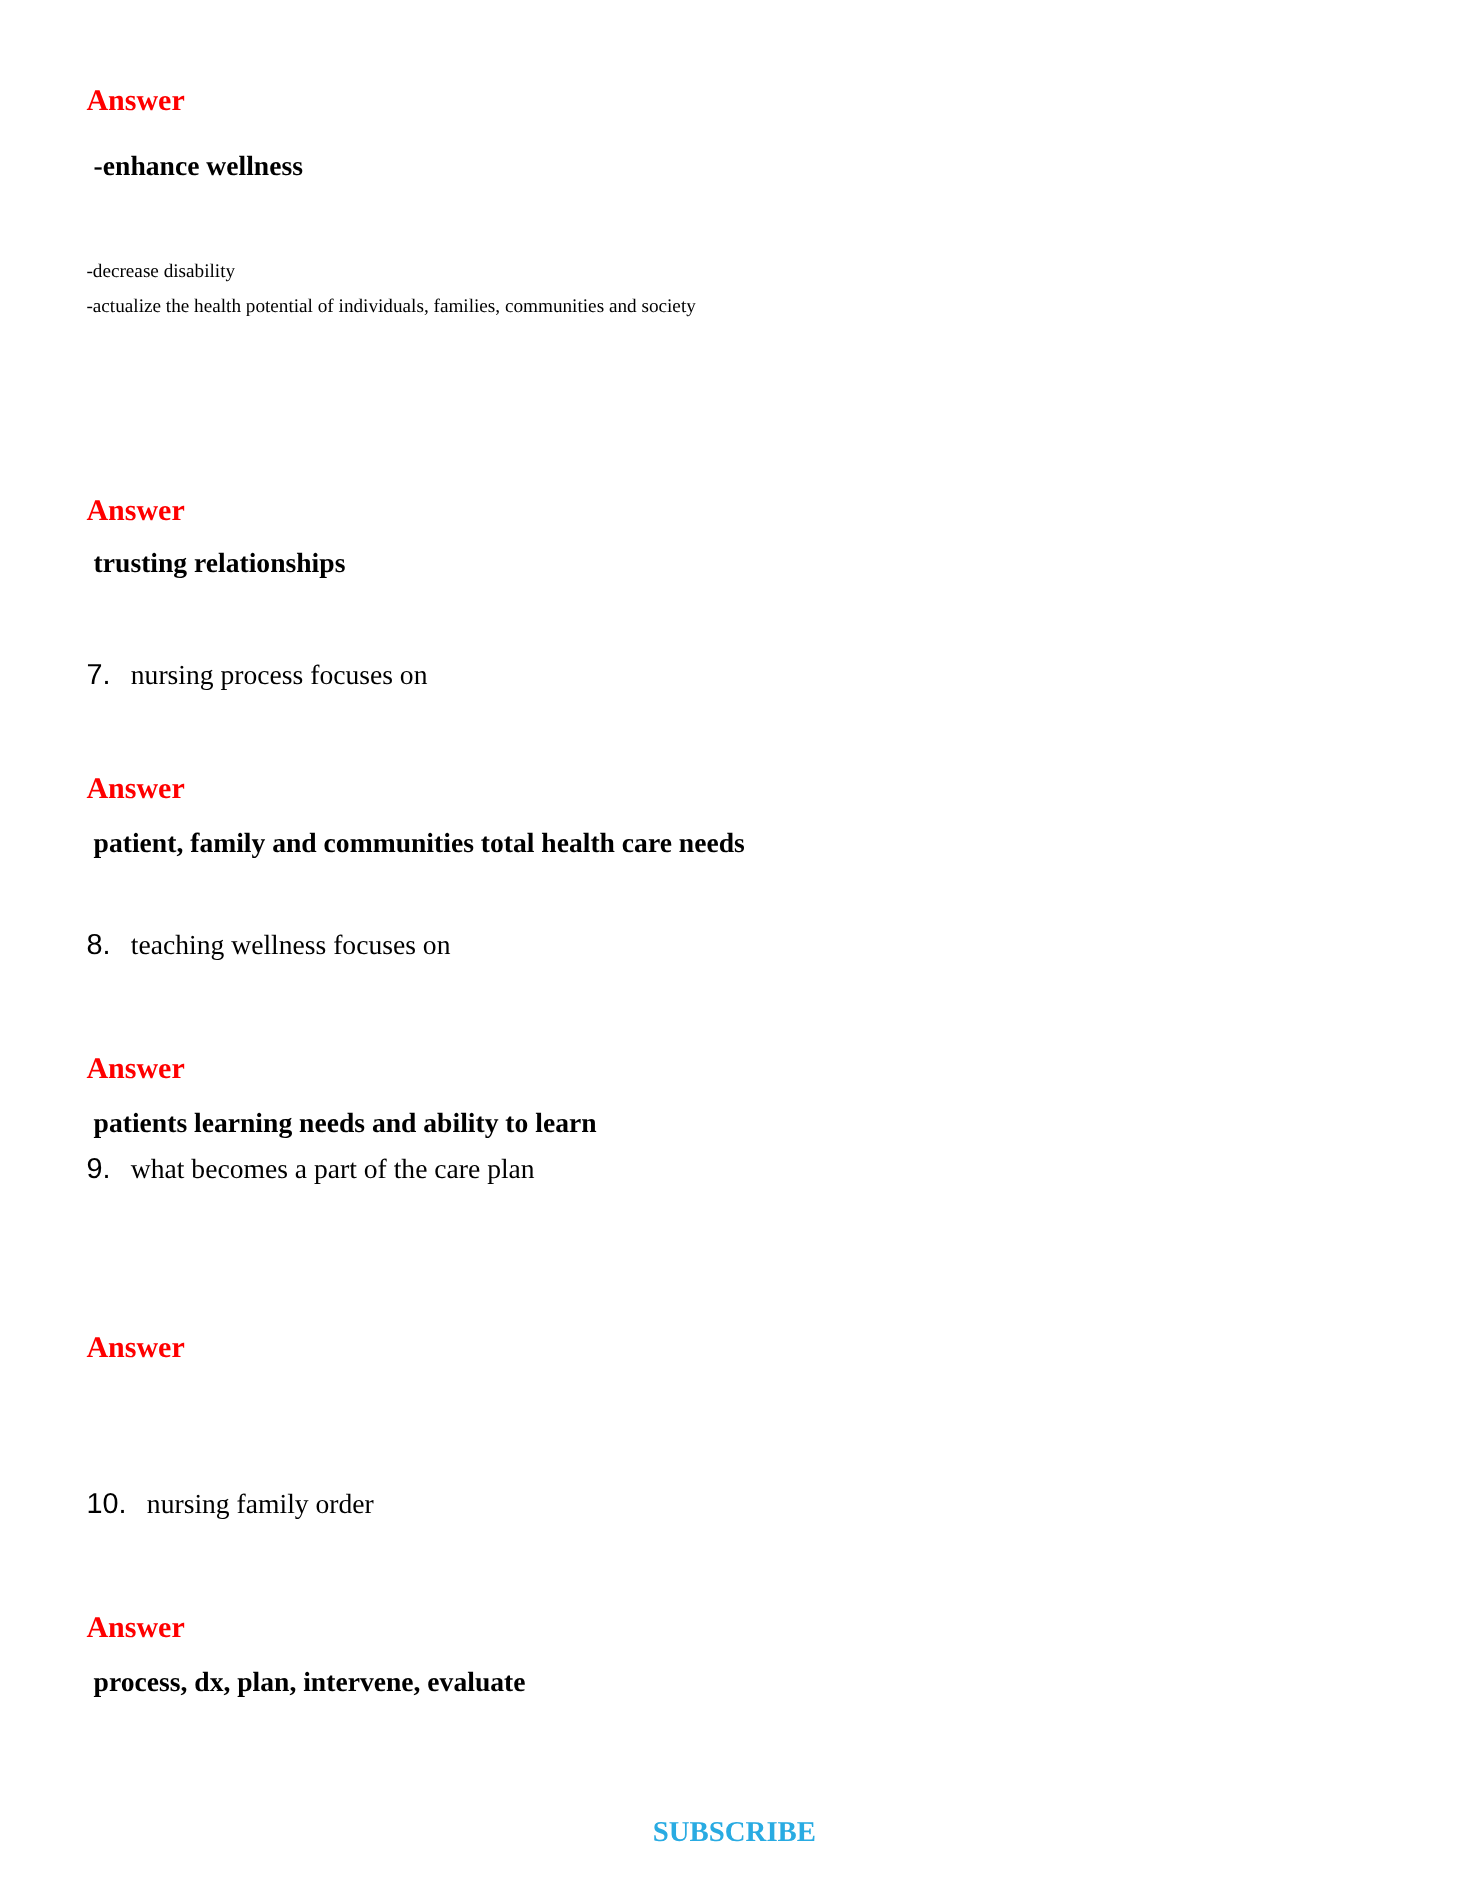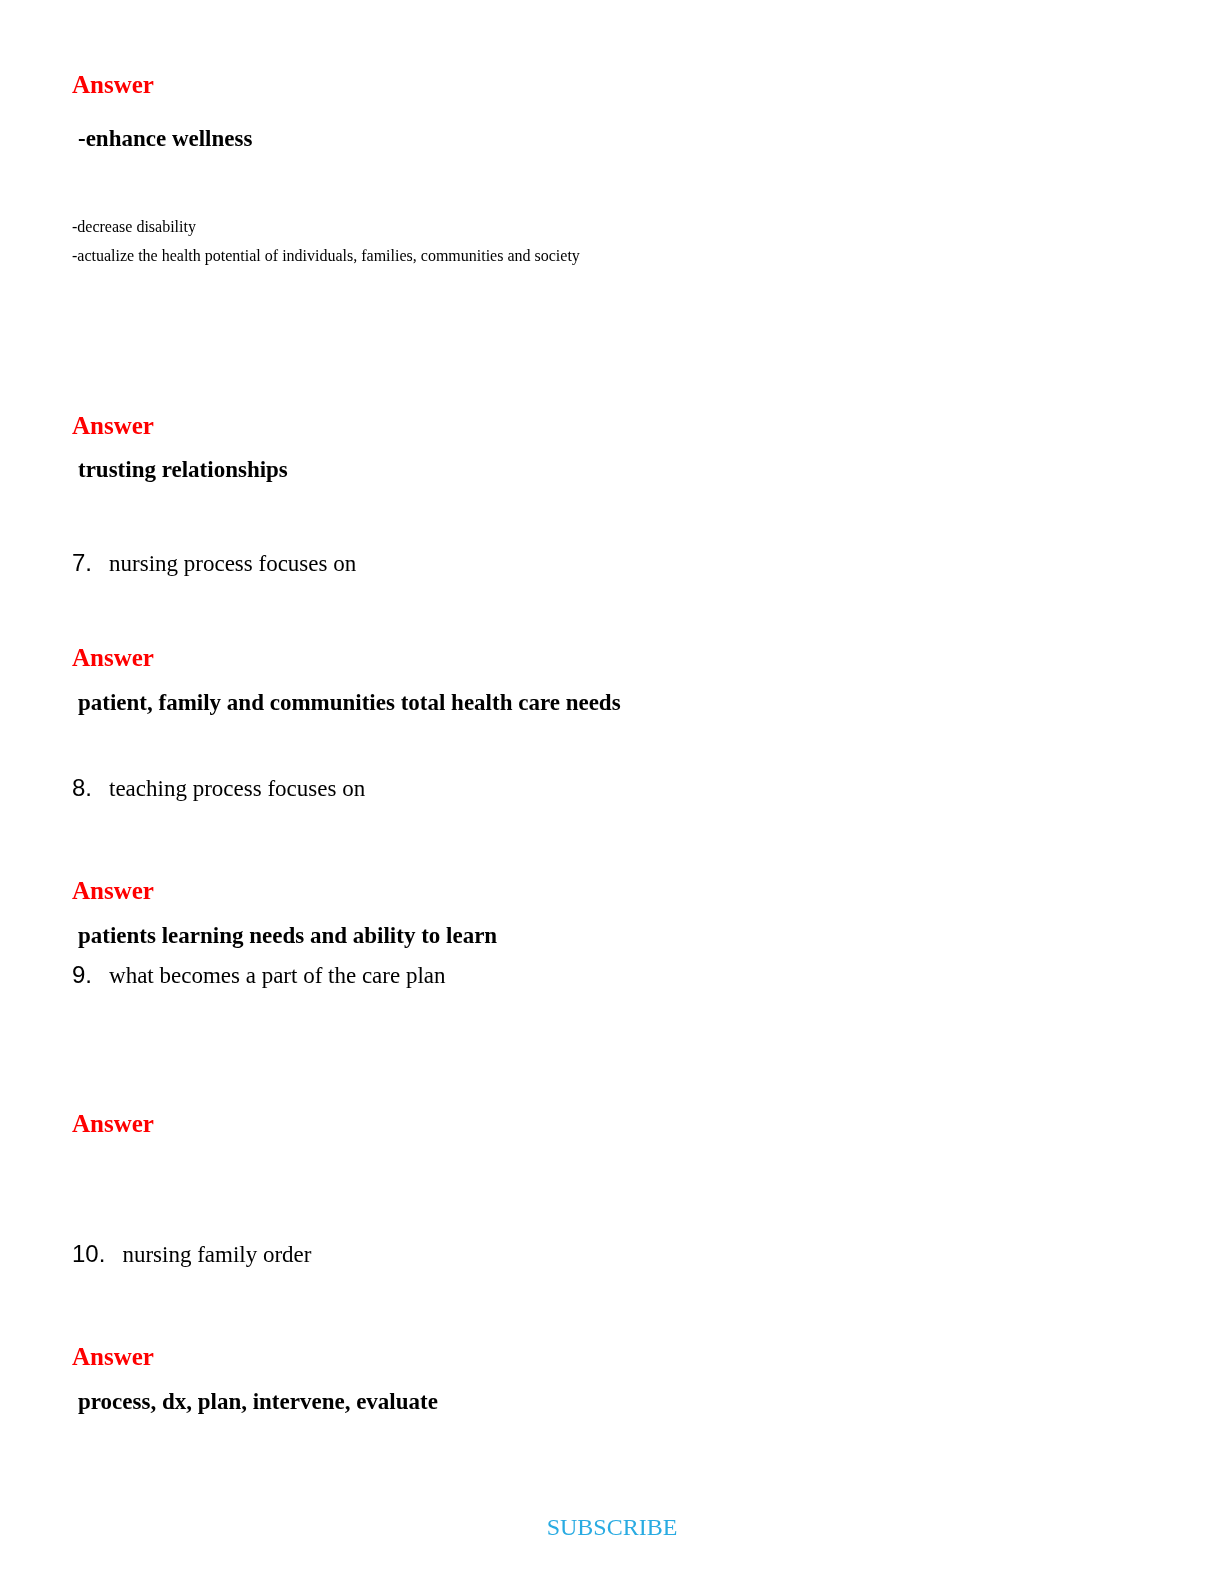--- a/index.html
+++ b/index.html
@@ -50,21 +50,21 @@
   .footer {
     position: absolute;
     top: 1514px;
     left: 0;
     width: 100%;
     text-align: center;
   }
   .subscribe {
     font-family: "Liberation Serif", serif;
     font-size: 24px;
-    font-weight: normal;
+    font-weight: bold;
     color: #29abe2;
     text-decoration: none;
     cursor: pointer;
   }
 </style>
 </head>
 <body>
 
 <div class="page">
 
@@ -78,21 +78,21 @@
   <div class="ans-head" style="top:411px">Answer</div>
   <div class="ans-text indent" style="top:455px">trusting relationships</div>
 
   <div class="question" style="top:548px">
     <span class="qnum">7.</span><span class="qtext">nursing process focuses on</span>
   </div>
   <div class="ans-head" style="top:643px">Answer</div>
   <div class="ans-text indent" style="top:688px">patient, family and communities total health care needs</div>
 
   <div class="question" style="top:773px">
-    <span class="qnum">8.</span><span class="qtext">teaching process focuses on</span>
+    <span class="qnum">8.</span><span class="qtext">teaching wellness focuses on</span>
   </div>
   <div class="ans-head" style="top:876px">Answer</div>
   <div class="ans-text indent" style="top:921px">patients learning needs and ability to learn</div>
 
   <div class="question" style="top:960px">
     <span class="qnum">9.</span><span class="qtext">what becomes a part of the care plan</span>
   </div>
   <div class="ans-head" style="top:1109px">Answer</div>
 
   <div class="question" style="top:1239px">

